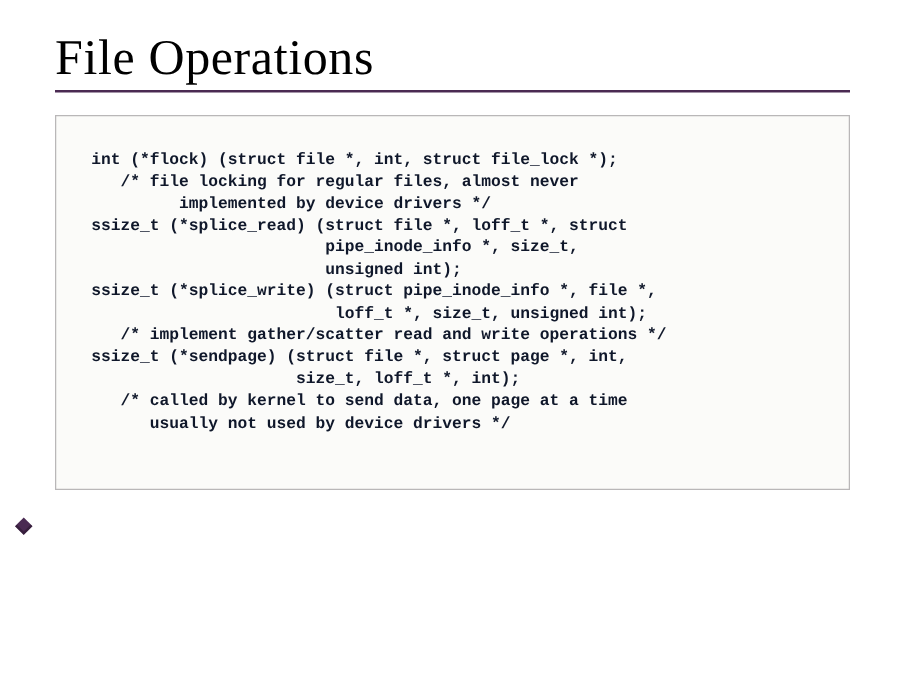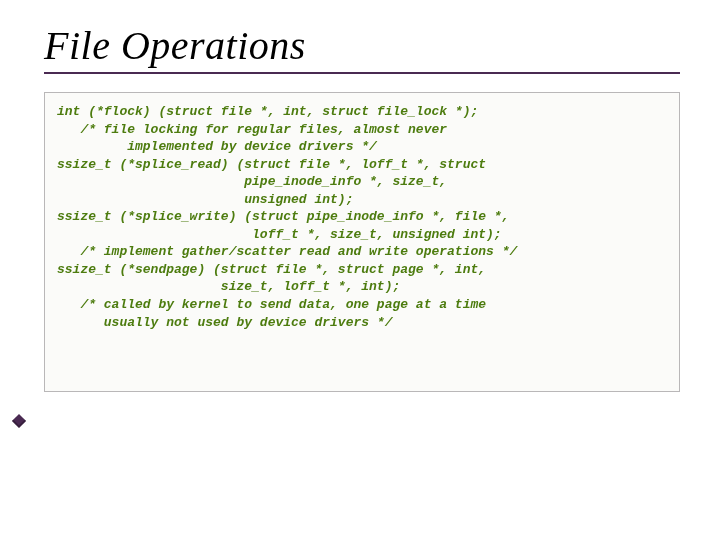--- a/index.html
+++ b/index.html
@@ -11,21 +11,20 @@
     font-family: "Times New Roman", Times, serif;
     color: #000;
     overflow: hidden;
   }
   .slide {
     position: relative;
     width: 720px;
     height: 440px;
     box-sizing: border-box;
     padding: 24px 40px 0 44px;
-    font-style: italic;
   }
   .title-wrap {
     border-bottom: 2px solid #4a2a52;
     padding-bottom: 4px;
     margin-bottom: 18px;
   }
   .title {
     font-size: 40px;
     font-weight: 400;
     letter-spacing: 0.5px;
@@ -39,23 +38,23 @@
     padding: 10px 12px 12px 12px;
     box-sizing: border-box;
     width: 100%;
     min-height: 300px;
   }
   .code {
     font-family: "Courier New", Courier, monospace;
     font-size: 13px;
     line-height: 1.35;
     white-space: pre;
-    color: #4d7c0f;
+    color: #0f172a;
     font-weight: bold;
-    margin: 0;
+    margin: 16px;
   }
   .bullet {
     position: absolute;
     left: 14px;
     bottom: 14px;
     width: 10px;
     height: 10px;
     background: #4a2a52;
     transform: rotate(45deg);
     box-shadow: inset -2px -2px 0 rgba(0,0,0,0.25);

